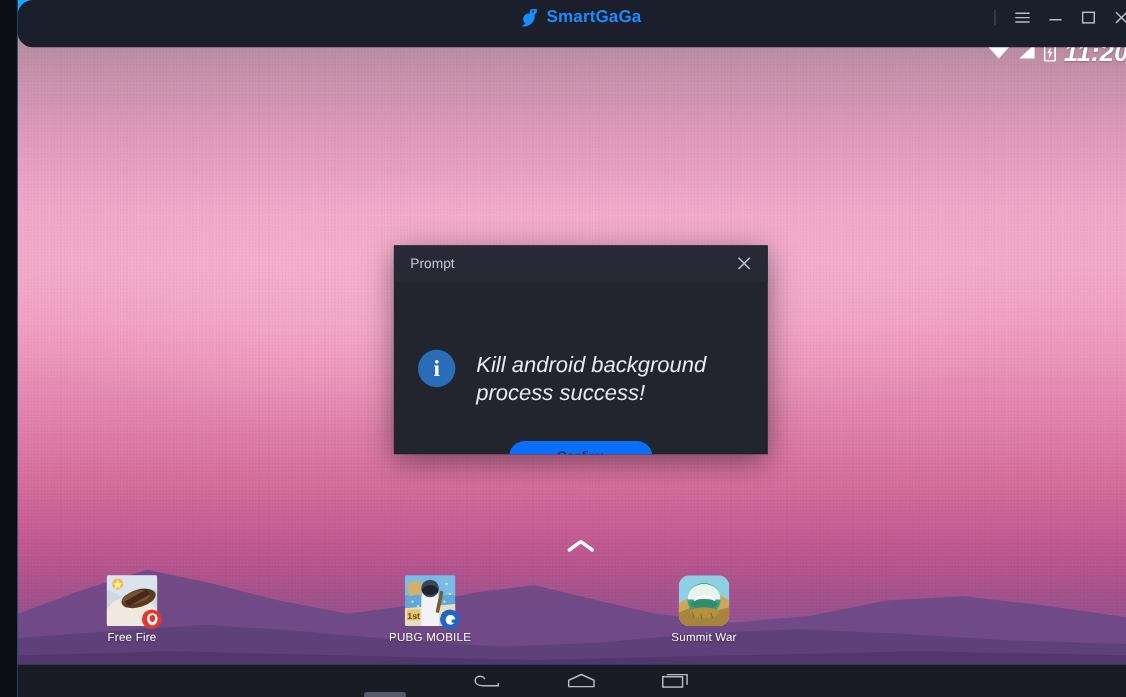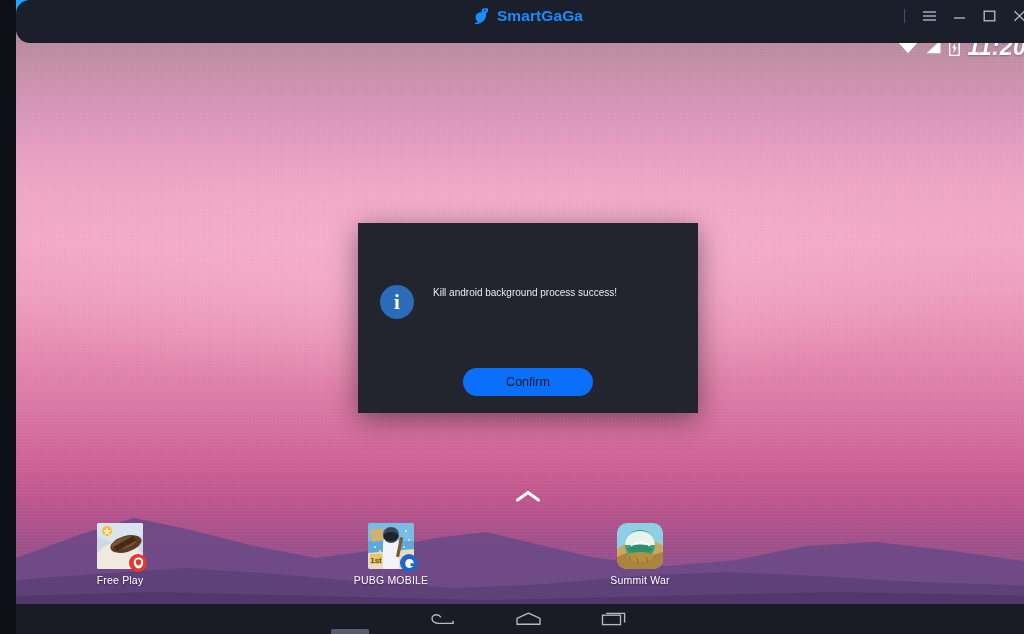--- a/index.html
+++ b/index.html
@@ -144,21 +144,21 @@
     cursor:pointer;
   }
   .dlg-body{ position:relative; height:157px; }
   .dlg-row{ position:absolute; left:22px; top:62px; display:flex; gap:19px; }
   .info-ic{
     width:34px; height:34px; border-radius:50%; background:#2a6cb8;
     display:flex; align-items:center; justify-content:center; flex:0 0 34px;
   }
   .info-ic span{ color:#fff; font-size:21px; font-weight:bold; font-family:"Liberation Serif", serif; line-height:1; }
   .dlg-msg{
-    color:#e8eaf0; font-size:10px; line-height:1.28; max-width:225px; padding-top:2px;
+    color:#e8eaf0; font-size:20px; line-height:1.28; max-width:225px; padding-top:2px;font-style:italic;
   }
   .confirm{
     position:absolute; left:105px; top:145px; width:130px; height:28px;
     background:#0a6ffb; border:0; border-radius:14px;
     color:#15191f; font-size:12.5px; font-family:"Liberation Sans", sans-serif;
     cursor:pointer;
   }
 </style>
 </head>
 <body>
@@ -259,21 +259,21 @@
               <path d="M10 3.6 L11.3 7 L14.6 7.3 L11.9 9.3 L12.9 12.6 L10 10.6 L7.1 12.6 L8.1 9.3 L5.4 7.3 L8.7 7 Z" fill="#fff0b0"></path>
             </g>
           </svg>
           <div class="badge" style="background:#e03a2f;">
             <svg width="11" height="12" viewBox="0 0 11 12">
               <path d="M5.5 0.6 C2.7 0.6 0.8 2.6 0.8 5.4 C0.8 8.6 3.1 11.4 5.5 11.4 C7.9 11.4 10.2 8.6 10.2 5.4 C10.2 2.6 8.3 0.6 5.5 0.6 Z" fill="#ffffff"></path>
               <path d="M5.5 2.2 C3.9 2.2 2.8 3.3 2.8 4.9 C2.8 6.7 4.1 8.6 5.5 8.6 C6.9 8.6 8.2 6.7 8.2 4.9 C8.2 3.3 7.1 2.2 5.5 2.2 Z" fill="#e03a2f"></path>
             </svg>
           </div>
         </div>
-        <div class="lbl">Free Play</div>
+        <div class="lbl">Free Fire</div>
       </div>
 
       <div class="appicon" style="left:321px;">
         <div class="shot">
           <svg width="46" height="46" viewBox="0 0 46 46">
             <defs>
                 <clipPath id="cppb">
                   <rect x="0" y="0" width="46" height="46" rx="2"></rect>
                 </clipPath>
               </defs>
@@ -354,20 +354,31 @@
       <svg width="26" height="16" viewBox="0 0 26 16">
         <rect x="1.5" y="4.2" width="18" height="9.4" fill="none" stroke="#b6bac7" stroke-width="1.35"></rect>
         <path d="M5.2 2.3 L23.6 2.3 L23.6 11.6" fill="none" stroke="#b6bac7" stroke-width="1.35"></path>
       </svg>
     </div>
   </div>
   <div class="taskstub"></div>
 
   <div class="overlay">
     <div class="dialog">
+      <div class="dlg-head">
+        <span class="dlg-title">Prompt</span>
+        <div class="dlg-close">
+          <svg width="13" height="13" viewBox="0 0 13 13">
+            <g stroke="#c3c7d3" stroke-width="1.35">
+                <line x1="1.4" y1="1.4" x2="11.6" y2="11.6"></line>
+                <line x1="11.6" y1="1.4" x2="1.4" y2="11.6"></line>
+              </g>
+          </svg>
+        </div>
+      </div>
       <div class="dlg-body">
         <div class="dlg-row">
           <div class="info-ic">
               <span>i</span>
             </div>
           <div class="dlg-msg">Kill android background process success!</div>
         </div>
         <button class="confirm">Confirm</button>
       </div>
     </div>

